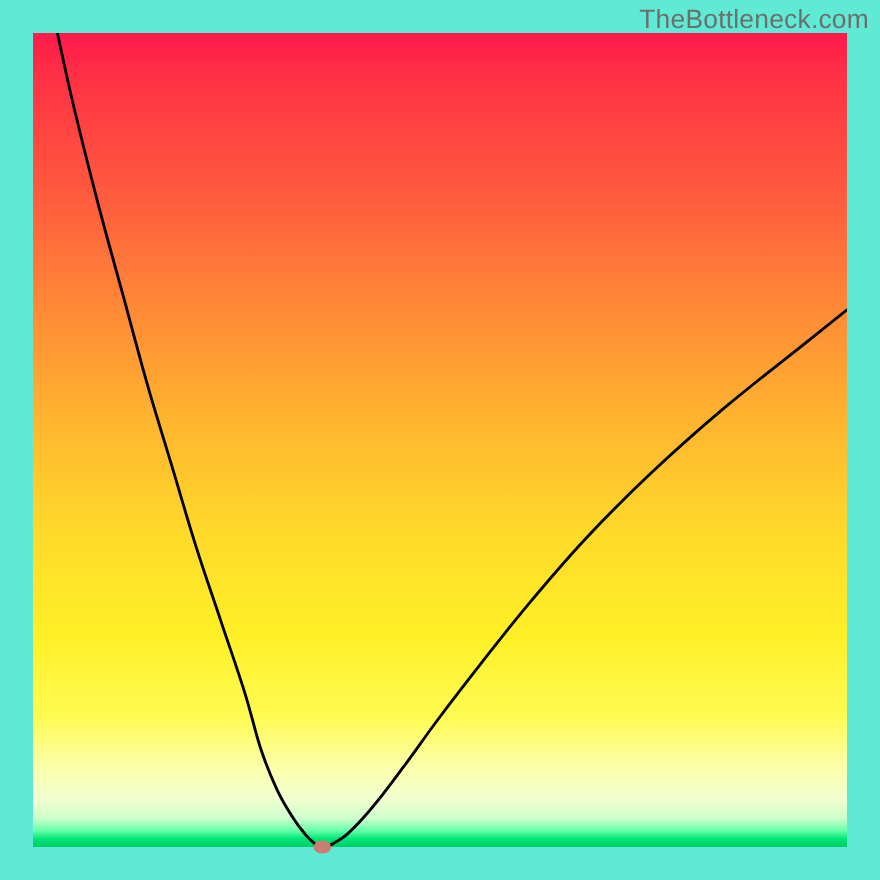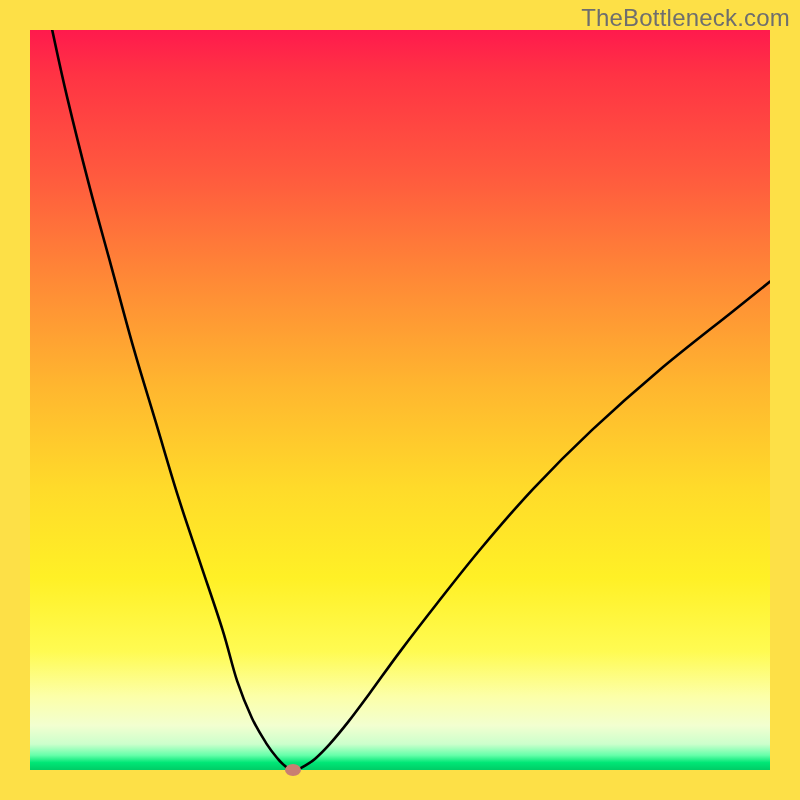--- a/index.html
+++ b/index.html
@@ -10,21 +10,21 @@
     background: #000;
     overflow: hidden;
     font-family: Arial, Helvetica, sans-serif;
   }
   .frame {
     position: absolute;
     left: 0;
     top: 0;
     width: 800px;
     height: 800px;
-    background: #fde047;
+    background: #5eead4;
   }
   .plot {
     position: absolute;
     left: 30px;
     top: 30px;
     width: 740px;
     height: 740px;
     background: linear-gradient(to bottom,
       #ff1a4d 0%,
       #ff3344 6%,

